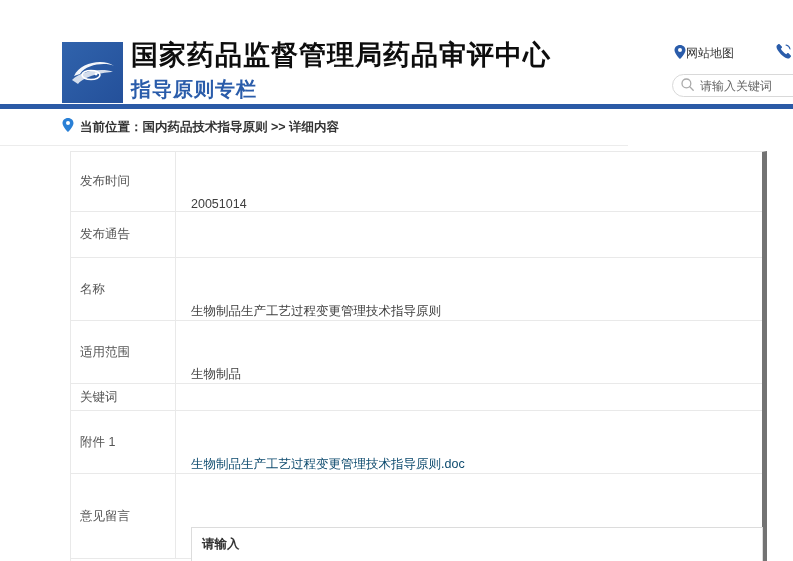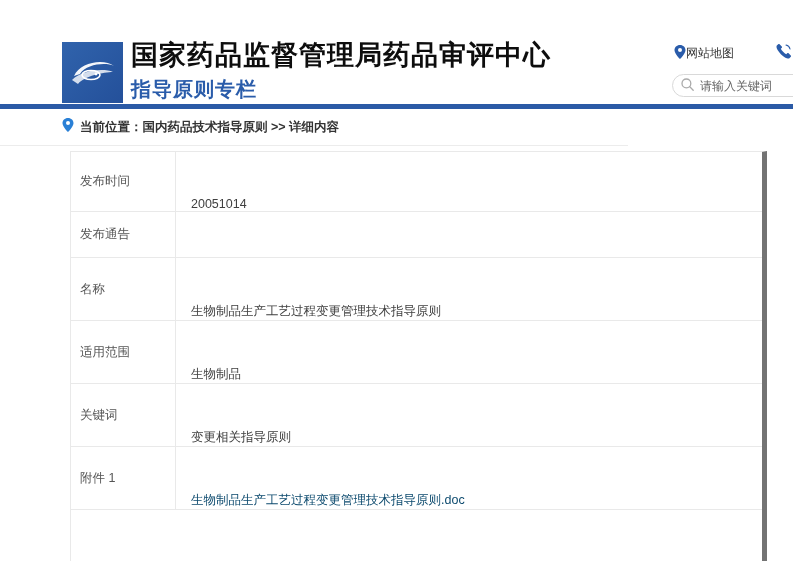--- a/index.html
+++ b/index.html
@@ -190,31 +190,31 @@
 
     <div class="row">
       <div class="cell-label">适用范围</div>
       <div class="cell-value">生物制品</div>
     </div>
 
 
 
     <div class="row">
       <div class="cell-label">关键词</div>
-      <div class="cell-value">变更相关指导原则</div>
     </div>
 
     <div class="row">
       <div class="cell-label">附件 1</div>
       <div class="cell-value">
         <a class="attach-link">生物制品生产工艺过程变更管理技术指导原则.doc</a>
       </div>
     </div>
 
     <div class="row comment-row">
+      <div class="cell-label">意见留言</div>
       <div class="cell-value">
         <textarea class="comment-textarea" placeholder="请输入" style=""></textarea>
       </div>
     </div>
 
     <div class="submit-row">
       <span class="submit-check">✓</span>
       <span>提交</span>
     </div>
 

